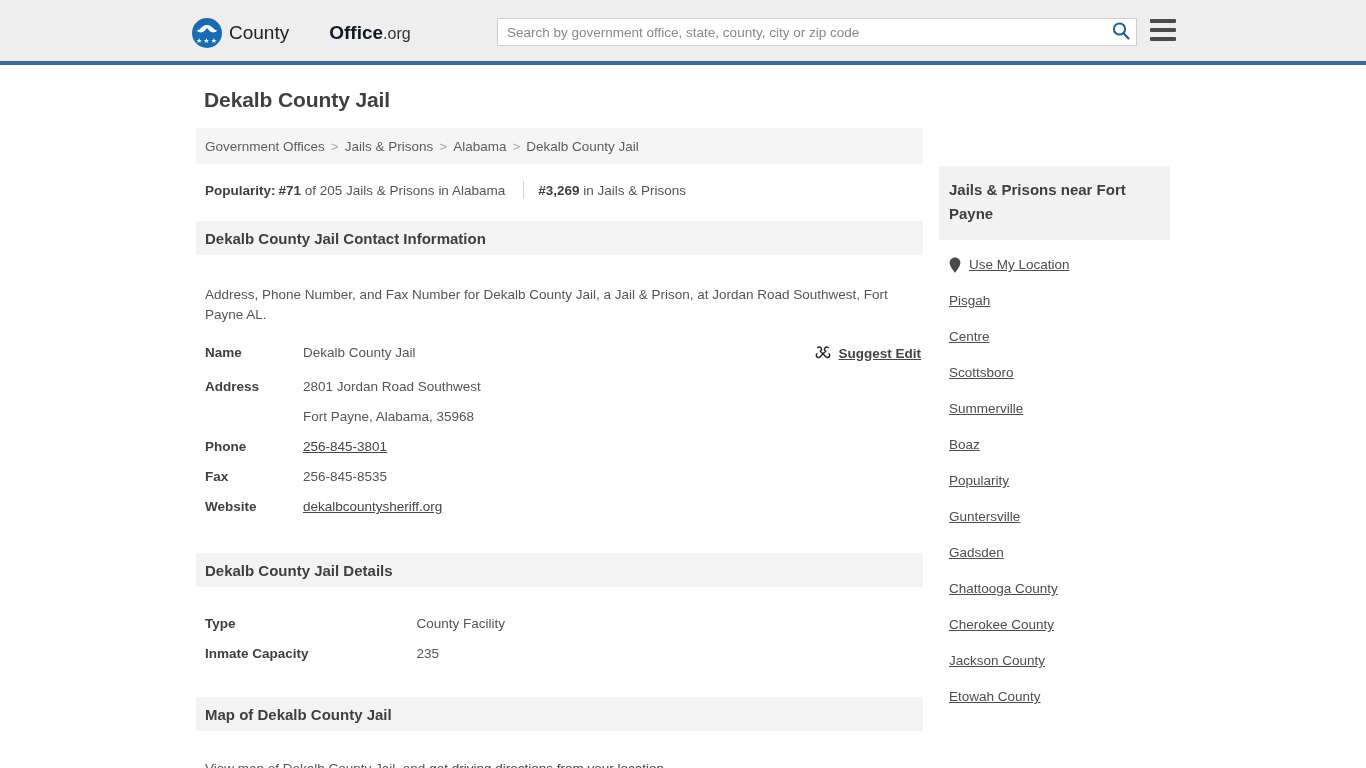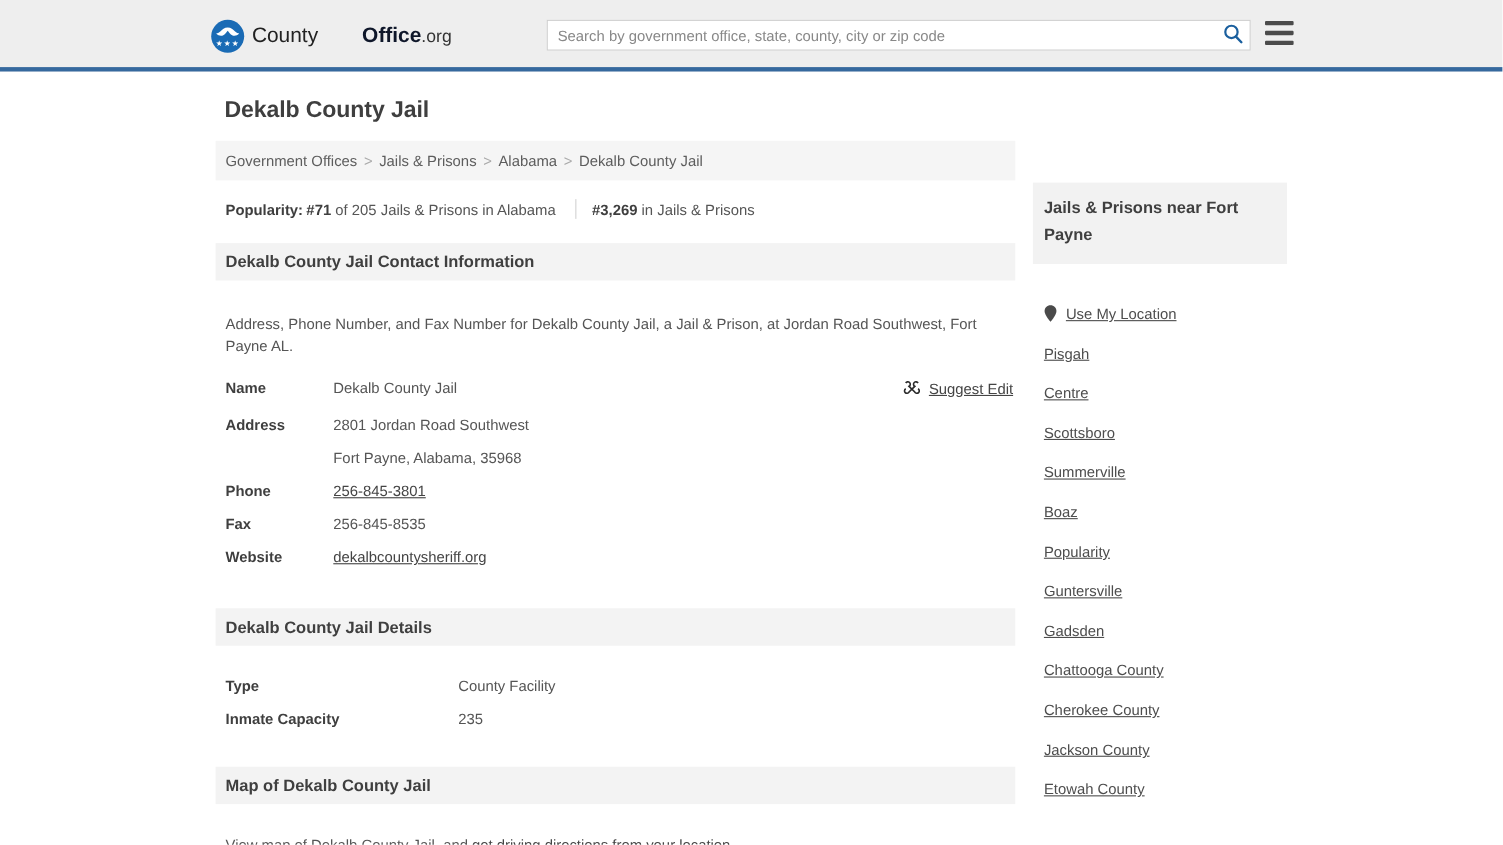--- a/index.html
+++ b/index.html
@@ -232,41 +232,41 @@
   }
   #suggest-edit {
     display: inline-flex;
     align-items: center;
     gap: 7px;
     font-size: 13.5px;
     color: #444444;
     text-decoration: none;
     cursor: pointer;
   }
-  #suggest-edit .lbl { text-decoration: underline; }
+  #suggest-edit .lbl { text-decoration: underline; font-weight: bold; }
 
   .map-desc {
     font-size: 13.5px;
     color: #555555;
     padding: 16px 9px 0 9px;
   }
 
   
   #side-head {
     background: #f2f2f2;
     padding: 12px 12px 14px 10px;
     font-size: 15px;
     font-weight: bold;
     line-height: 24px;
     color: #3f3f3f;
   }
   #side-list { padding-top: 17px; }
   .side-item {
     display: flex;
-    align-items: flex-end;
+    align-items: flex-start;
     height: 36px;
     padding-left: 10px;
     font-size: 13.5px;
   }
   .side-item a {
     color: #4d4d4d;
     text-decoration: underline;
   }
   .pin {
     width: 12px;

